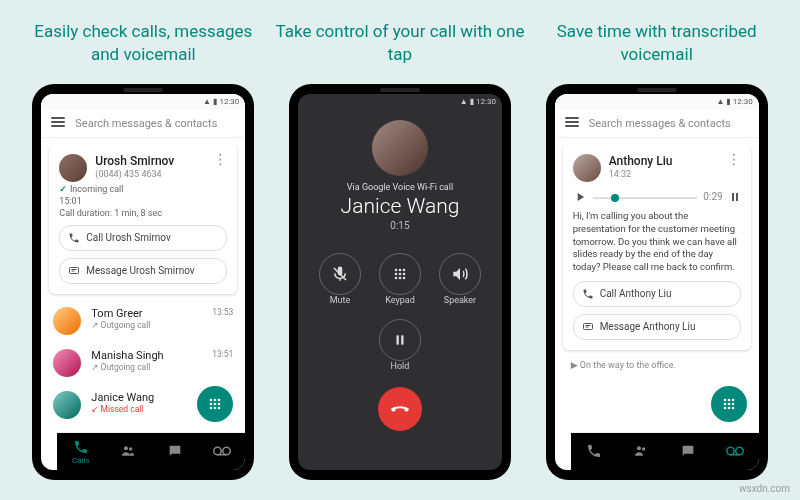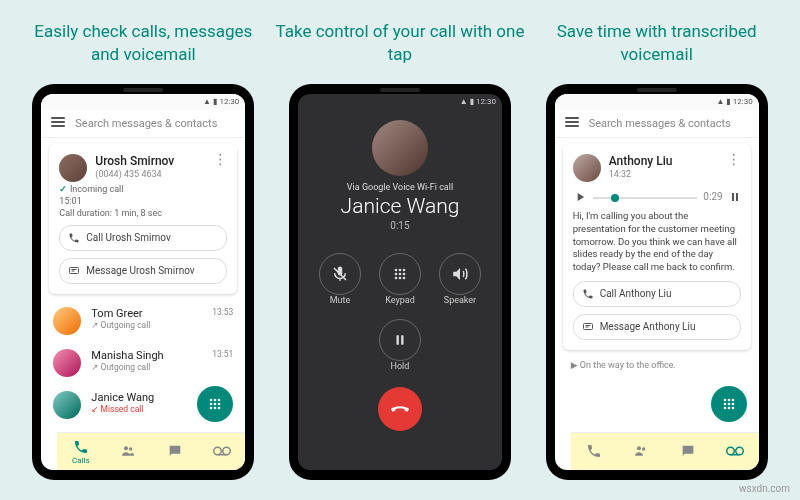--- a/index.html
+++ b/index.html
@@ -28,21 +28,21 @@
 .dots{color:#888;font-size:14px;line-height:10px}
 .meta{font-size:9px;color:#666;margin-top:2px;margin-left:0}
 .meta .ok{color:#00897b;font-weight:bold;margin-right:3px}
 .actbtn{border:1px solid #ddd;border-radius:12px;padding:6px 8px;font-size:10px;color:#444;margin-top:7px;display:flex;align-items:center}
 .actbtn svg,.actbtn .ico{margin-right:6px}
 .listrow{display:flex;padding:7px 12px}
 .lrtxt{margin-left:10px;flex:1}
 .lrtxt .nm{font-size:11px;color:#222}
 .lrtxt .sub{font-size:8.5px;color:#888}
 .lrtime{font-size:8.5px;color:#888}
-.btab{position:absolute;bottom:0;left:16px;right:0;height:38px;border-top:1px solid #eee;display:flex;background:#fef9c3}
+.btab{position:absolute;bottom:0;left:16px;right:0;height:38px;border-top:1px solid #eee;display:flex;background:#000000}
 .tab{flex:1;display:flex;flex-direction:column;align-items:center;justify-content:center;font-size:8px;color:#888}
 .tab.active{color:#00897b}
 .tab svg{margin-bottom:1px}
 .fab{position:absolute;right:12px;bottom:48px;width:36px;height:36px;border-radius:50%;background:#00897b;display:flex;align-items:center;justify-content:center}
 .fab svg{fill:#fff}
 
 .screen.dark{background:#2f2f31;color:#fff}
 .dark .statusbar{background:transparent;color:#ccc}
 .callav{width:56px;height:56px;border-radius:50%;background:linear-gradient(135deg,#a1887f,#4e342e);margin:10px auto 6px;display:block}
 .via{text-align:center;font-size:9px;color:#ddd}

